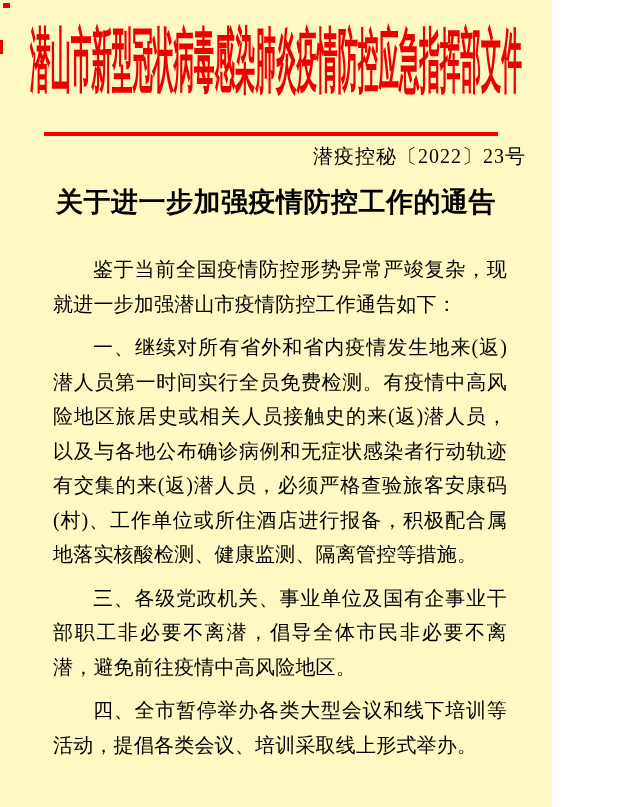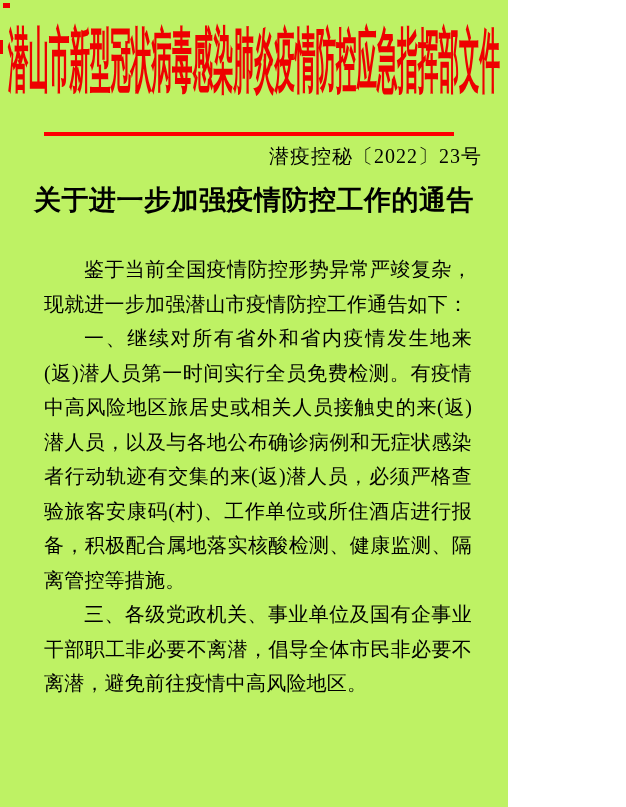--- a/index.html
+++ b/index.html
@@ -2,23 +2,23 @@
 <html><head>
 <meta charset="utf-8">
 <style>
   html, body {
     margin: 0;
     padding: 0;
     background: #ffffff;
   }
   .page {
     position: relative;
-    width: 508px;
+    width: 552px;
     height: 807px;
-    background: #bef264;
+    background: #fef9c3;
     overflow: hidden;
     color: #000000;
     font-family: "Liberation Serif", serif;
   }
 
   
   .letterhead {
     height: 120px;
     display: flex;
     align-items: center;
@@ -65,38 +65,38 @@
     font-size: 20px;
     line-height: 26px;
     letter-spacing: 1px;
     font-family: "Liberation Serif", serif;
   }
 
   
   .doc-title {
     margin: 15px 0 0 0;
     text-align: center;
-    font-family: Liberation Mono, monospace;
+    font-family: Liberation Sans, sans-serif;
     font-weight: bold;
     font-size: 27px;
     line-height: 36px;
     letter-spacing: 0.5px;
   }
 
   
   .body-text {
     margin: 32px 36px 0 44px;
     font-size: 20px;
     line-height: 34.5px;
     letter-spacing: 0.2px;
     text-align: justify;
     font-family: "Liberation Serif", serif;
   }
   .body-text p {
-    margin: 0;
+    margin: 9px;
     text-indent: 2em;
   }
 </style>
 </head>
 <body>
 
 <div class="page">
 
   <div class="artifact-a"></div>
   <div class="artifact-b"></div>
@@ -108,15 +108,16 @@
   <div class="red-rule"></div>
 
   <div class="doc-number">潜疫控秘〔2022〕23号</div>
 
   <h1 class="doc-title">关于进一步加强疫情防控工作的通告</h1>
 
   <div class="body-text">
     <p>鉴于当前全国疫情防控形势异常严竣复杂，现就进一步加强潜山市疫情防控工作通告如下：</p>
     <p>一、继续对所有省外和省内疫情发生地来(返)潜人员第一时间实行全员免费检测。有疫情中高风险地区旅居史或相关人员接触史的来(返)潜人员，以及与各地公布确诊病例和无症状感染者行动轨迹有交集的来(返)潜人员，必须严格查验旅客安康码(村)、工作单位或所住酒店进行报备，积极配合属地落实核酸检测、健康监测、隔离管控等措施。</p>
     <p>三、各级党政机关、事业单位及国有企事业干部职工非必要不离潜，倡导全体市民非必要不离潜，避免前往疫情中高风险地区。</p>
+    <p>四、全市暂停举办各类大型会议和线下培训等活动，提倡各类会议、培训采取线上形式举办。</p>
   </div>
 
 </div>
 
 </body></html>

